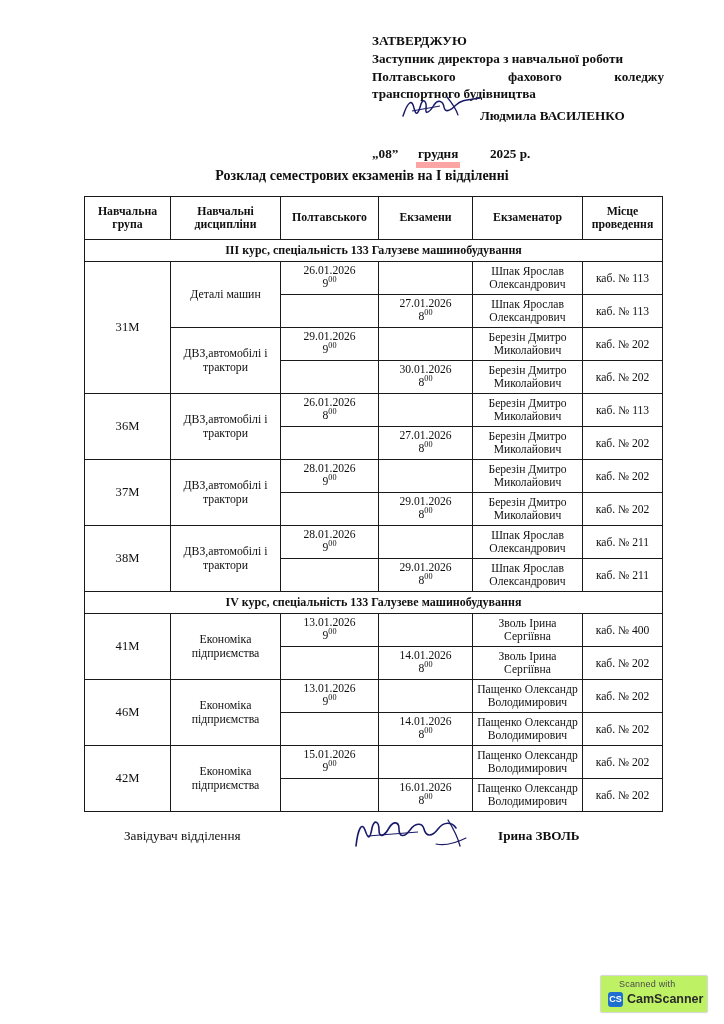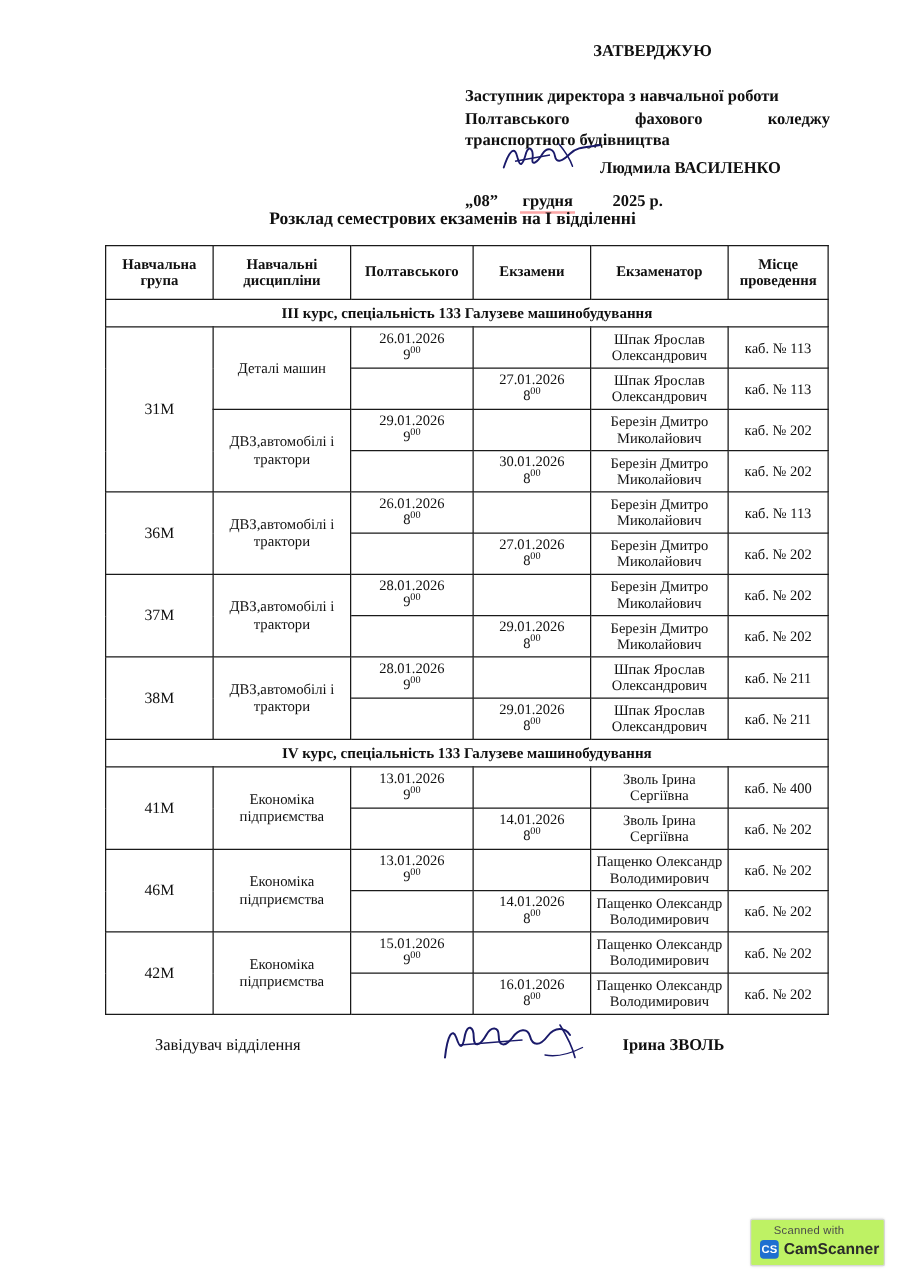--- a/index.html
+++ b/index.html
@@ -25,22 +25,21 @@
   .approve-block {
     position: absolute;
     left: 372px;
     top: 32px;
     width: 300px;
     font-size: 13.2px;
     font-weight: bold;
     line-height: 1.32;
   }
   .approve-title {
-    margin-bottom: 19px;
-    text-align: center;
+    margin-bottom: 1px;
   }
   .approve-line {
     white-space: nowrap;
   }
   .approve-justify {
     display: flex;
     justify-content: space-between;
     width: 292px;
   }
   .sign-row {
@@ -55,26 +54,26 @@
     white-space: nowrap;
   }
   .signature1 {
     position: absolute;
     left: 28px;
     top: -11px;
     width: 84px;
     height: 26px;
   }
   .date-row {
-    margin-top: 8px;
+    margin-top: 19px;
     position: relative;
     height: 18px;
   }
   .date-row .d1 { position: absolute; left: 0; top: 0; }
-  .date-row .d2 { position: absolute; left: 44px; top: 0; border-bottom: 2px solid #fca5a5; padding: 0 2px;}
+  .date-row .d2 { position: absolute; left: 44px; top: 0; border-bottom: 6px solid #fca5a5; padding: 0 2px;}
   .date-row .d3 { position: absolute; left: 118px; top: 0; }
 
   
   .doc-title {
     position: absolute;
     left: 0;
     right: 0;
     top: 168px;
     text-align: center;
     font-size: 14px;

